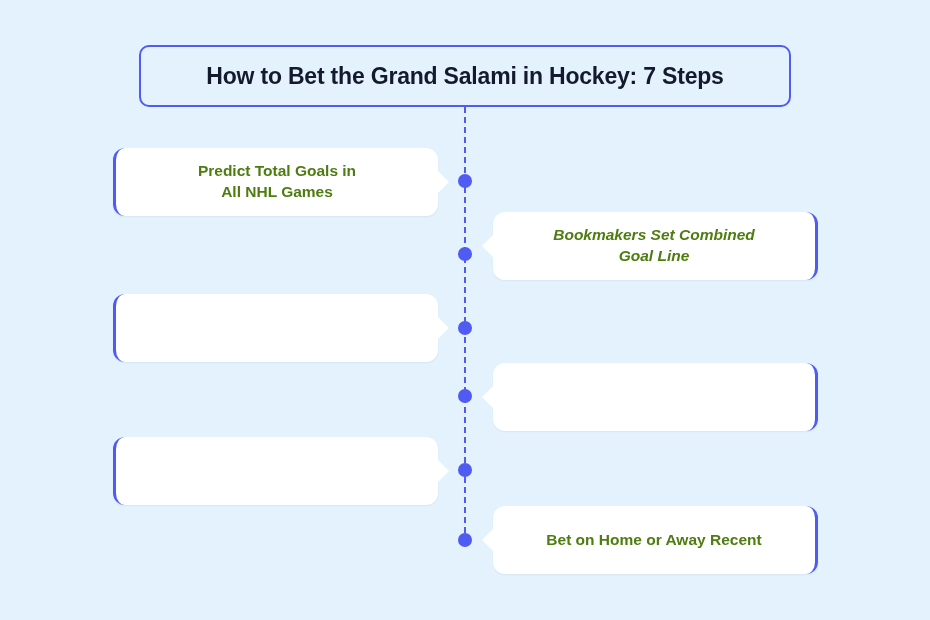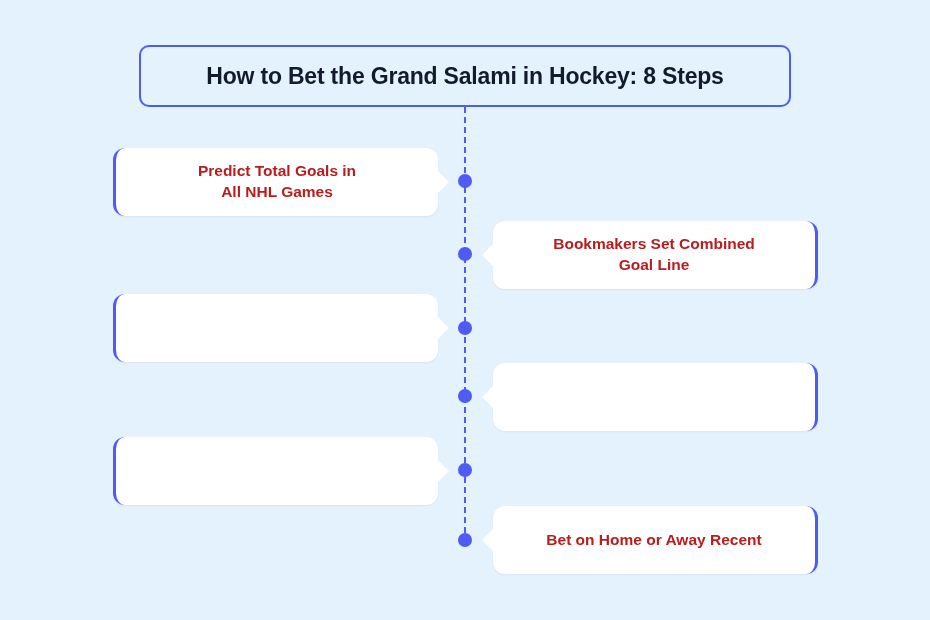--- a/index.html
+++ b/index.html
@@ -106,46 +106,46 @@
     border-left: 11px solid #ffffff;
   }
   .step.right .notch {
     right: 100%;
     border-right: 11px solid #ffffff;
   }
 
   .step-text {
     font-size: 15.5px;
     font-weight: bold;
-    color: #b91c1c;
+    color: #4d7c0f;
     text-align: center;
     line-height: 1.33;
     white-space: pre-line;
   }
 </style>
 </head>
 <body>
 
 <div class="infographic">
 
   <div class="title-box">
-    <div class="title-text">How to Bet the Grand Salami in Hockey: 8 Steps</div>
+    <div class="title-text">How to Bet the Grand Salami in Hockey: 7 Steps</div>
   </div>
 
   <div class="timeline-line"></div>
 
   <div id="steps-container">
       <div class="step left" style="top: 148px;">
         <div class="step-card">
           <div class="step-text">Predict Total Goals in
 All NHL Games</div>
           <div class="notch"></div>
         </div>
       </div>
-      <div class="step right" style="top: 221px;">
+      <div class="step right" style="top: 212px; font-style: italic;">
         <div class="step-card">
           <div class="step-text">Bookmakers Set Combined
 Goal Line</div>
           <div class="notch"></div>
         </div>
       </div>
       <div class="step left" style="top: 294px;">
         <div class="step-card">
           <div class="notch"></div>
         </div>

